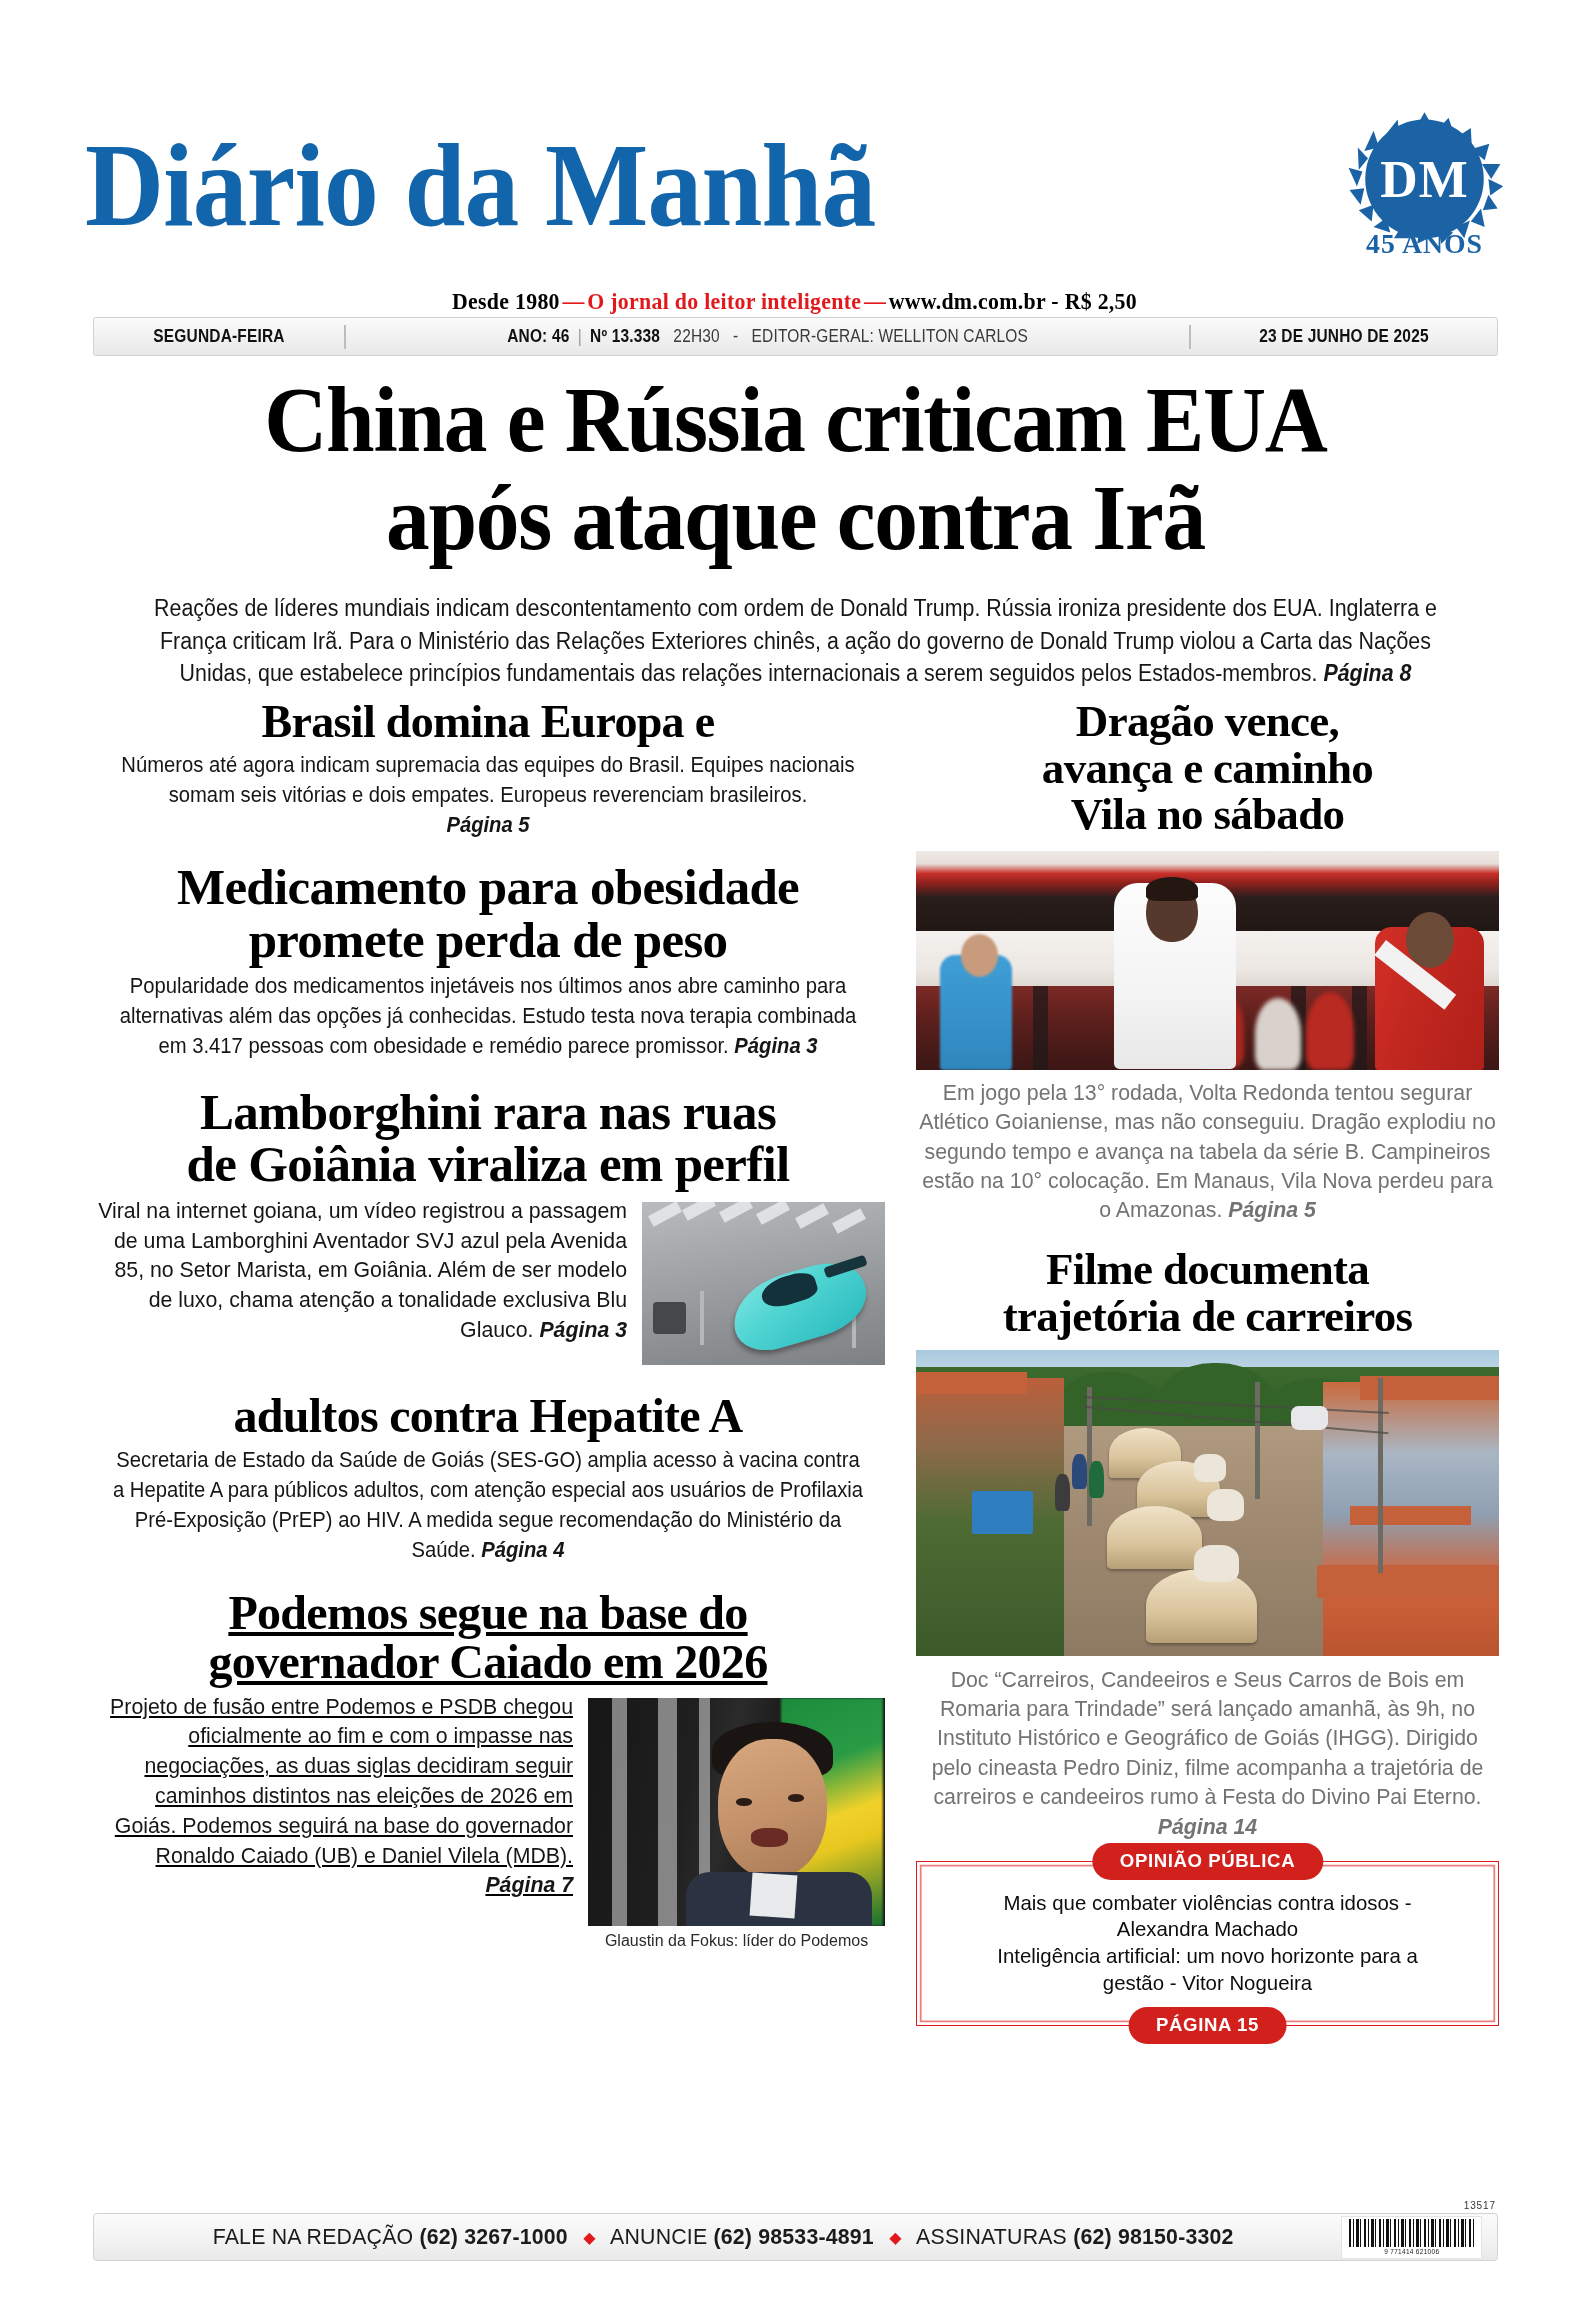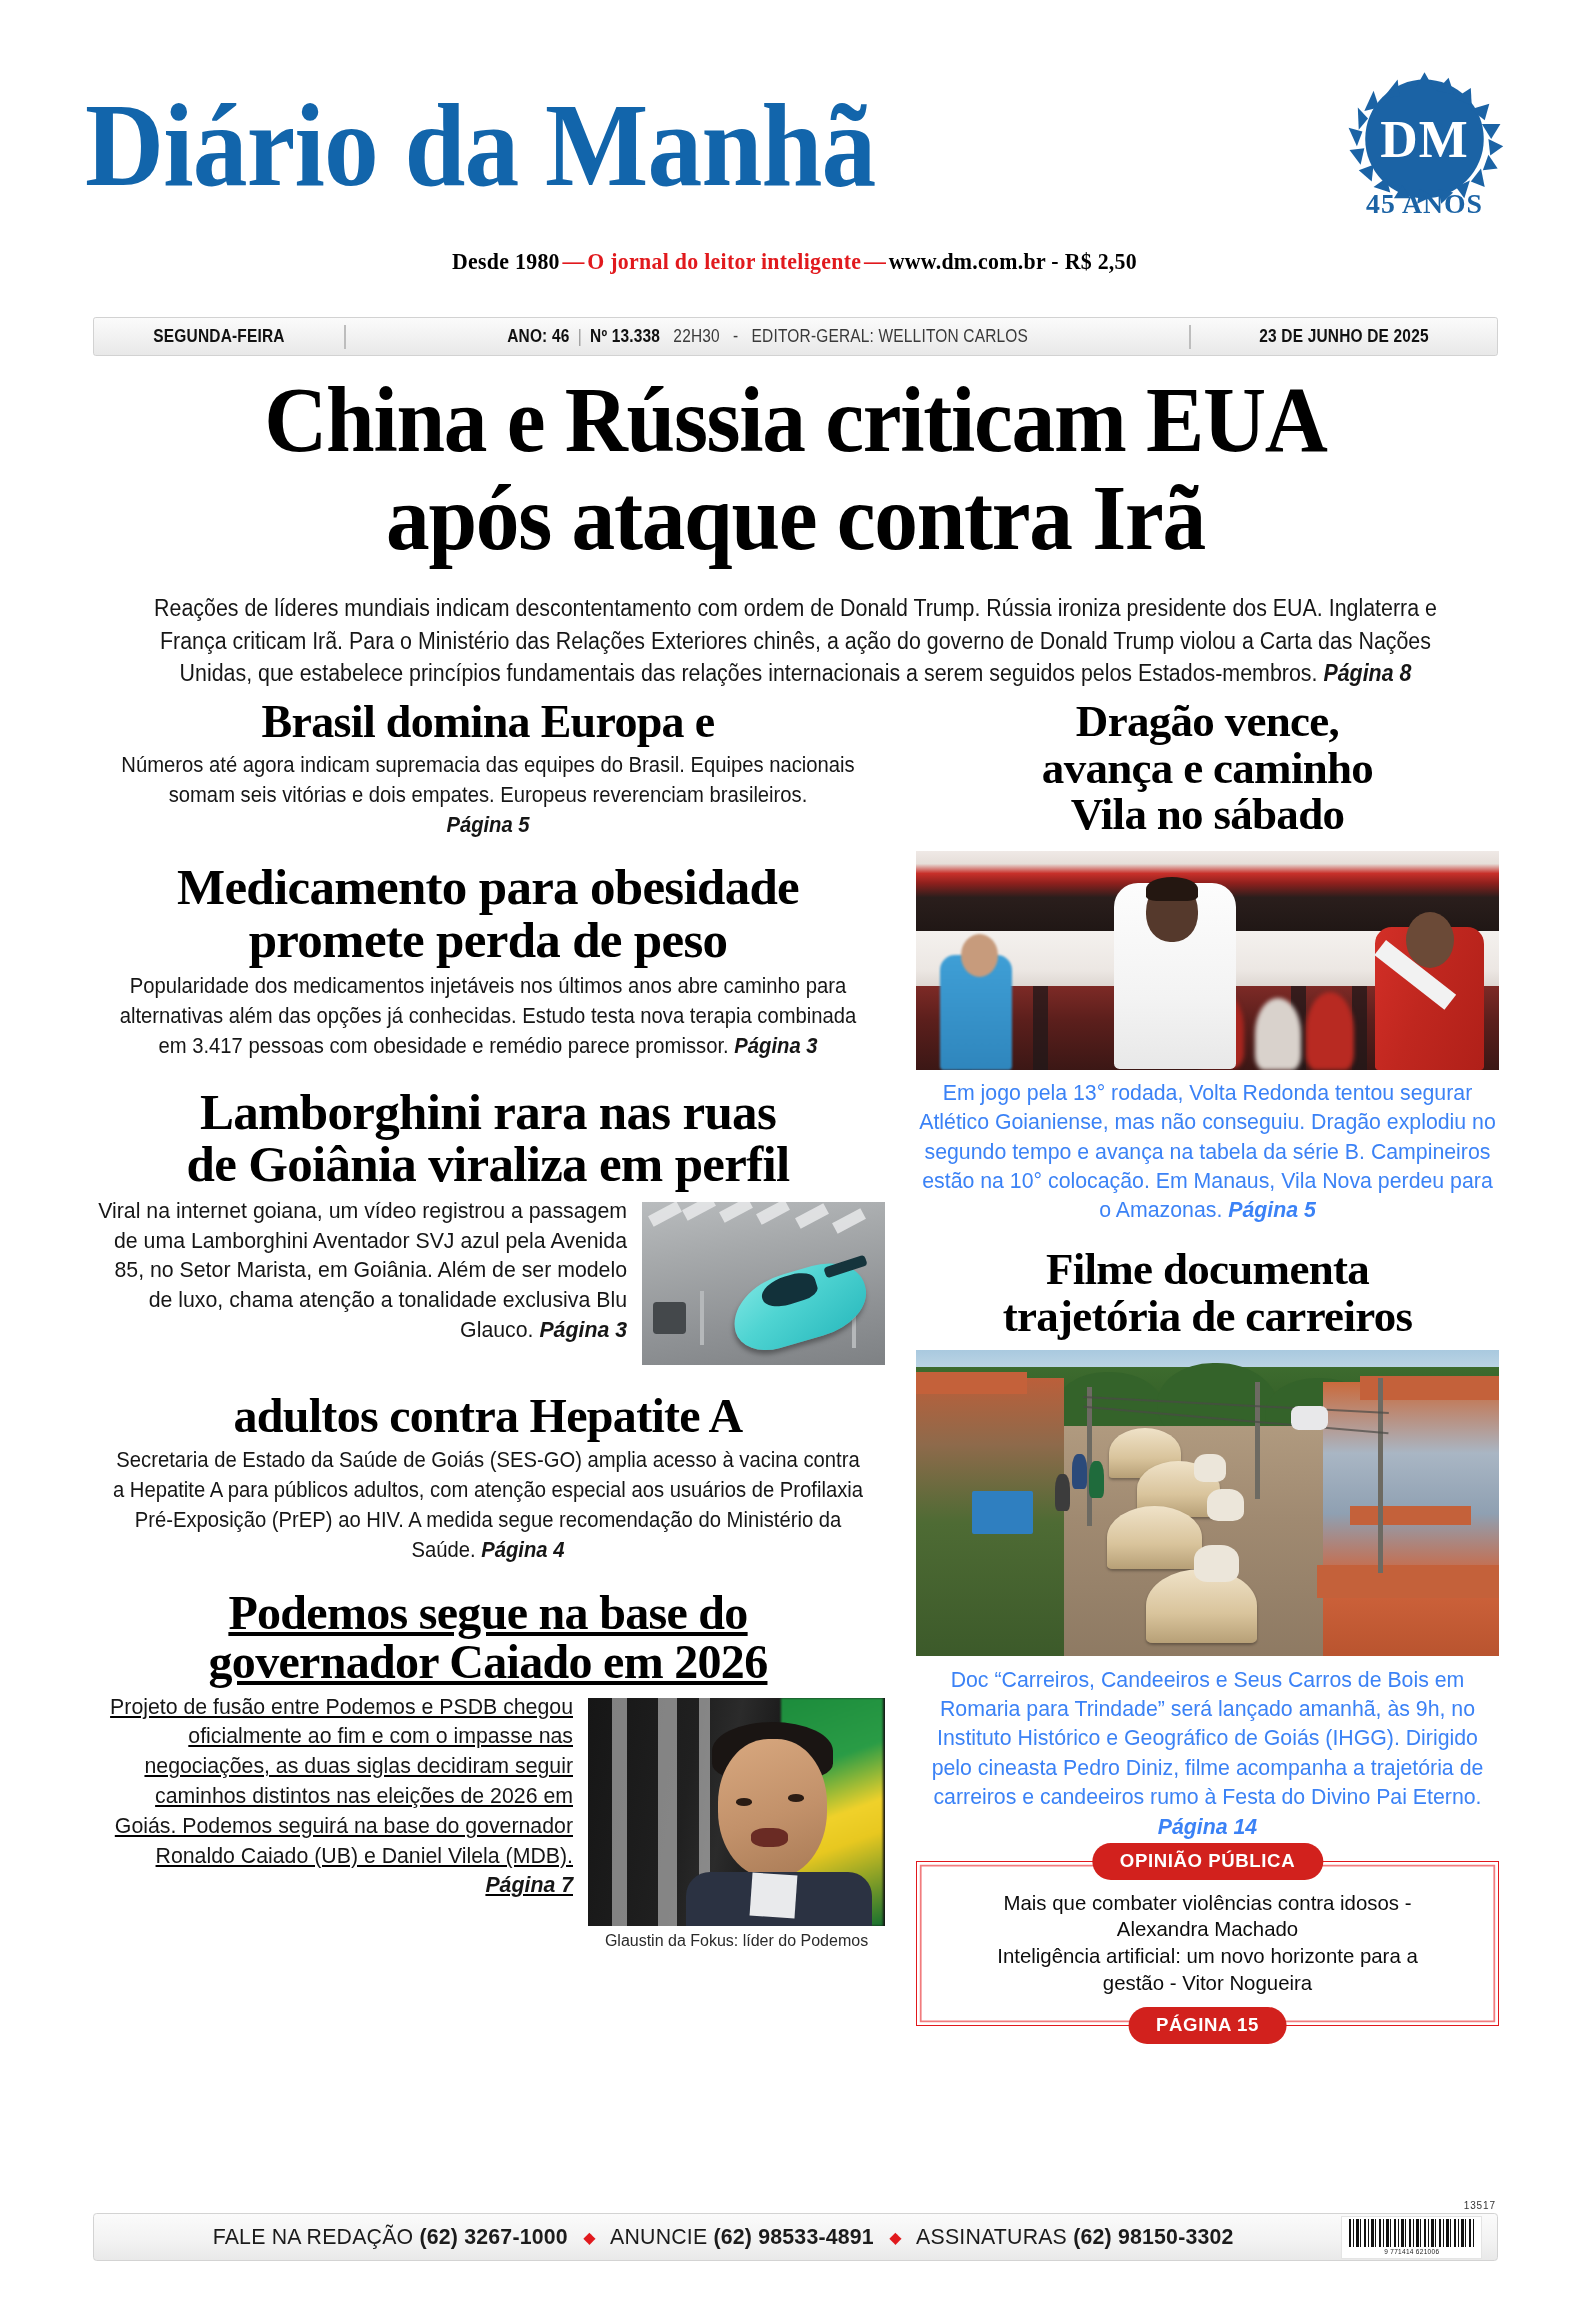--- a/index.html
+++ b/index.html
@@ -17,20 +17,21 @@
     overflow: hidden;
     box-sizing: border-box;
   }
 
   
   .masthead {
     position: relative;
     height: 241px;
     padding: 4px 56px;
     box-sizing: border-box;
+    margin-top: 40px;
   }
   .masthead-title {
     position: absolute;
     left: 85px;
     top: 89px;
     font-family: "Liberation Serif", serif;
     font-weight: bold;
     font-size: 119px;
     line-height: 0.95;
     letter-spacing: -0.9px;
@@ -178,21 +179,21 @@
     position: relative;
     overflow: hidden;
     background: #cfcfcf;
   }
   .ph-caption {
     margin: 9.3px 0 0 0;
     font-family: "Liberation Sans Narrow", "Liberation Sans", sans-serif;
     font-size: 21.3px;
     line-height: 1.38;
     text-align: center;
-    color: #3b82f6;
+    color: #737373;
   }
   .cutline {
     margin: 5.6px 0 0 0;
     font-family: "Liberation Sans Narrow", "Liberation Sans", sans-serif;
     font-size: 16px;
     text-align: center;
     color: #2a2a2a;
   }
 
   

